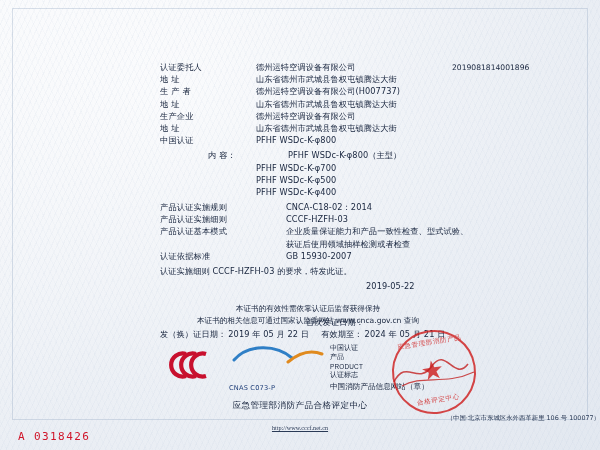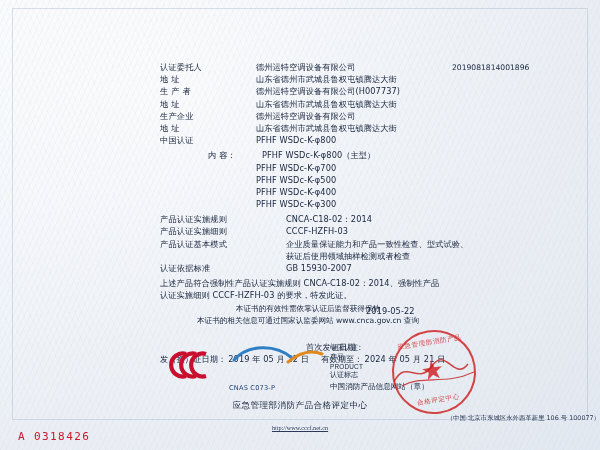--- a/index.html
+++ b/index.html
@@ -299,34 +299,31 @@
 
     <div class="row">
       <span class="lbl">中国认证</span>
       <span class="val">PFHF WSDc-K-φ800</span>
     </div>
 
     <div class="gap-s"></div>
 
     <div class="row">
       <span class="lbl" style="left:208px; width:44px;">内  容：</span>
-      <span class="val" style="margin-left:90px;padding-left:12px;">PFHF WSDc-K-φ800（主型）</span>
+      <span class="val" style="margin-left:116px;padding-left:12px;">PFHF WSDc-K-φ800（主型）</span>
     </div>
     <div class="row indent">
       <span class="val">PFHF WSDc-K-φ700</span>
     </div>
     <div class="row indent">
       <span class="val">PFHF WSDc-K-φ500</span>
     </div>
     <div class="row indent">
       <span class="val">PFHF WSDc-K-φ400</span>
     </div>
-    <div class="row indent">
-      <span class="val">PFHF WSDc-K-φ300</span>
-    </div>
 
     <div class="gap-s"></div>
 
     <div class="row">
       <span class="lbl" style="width:120px;">产品认证实施规则</span>
       <span class="val" style="margin-left:126px;">CNCA-C18-02：2014</span>
     </div>
     <div class="row">
       <span class="lbl" style="width:120px;">产品认证实施细则</span>
       <span class="val" style="margin-left:126px;">CCCF-HZFH-03</span>
@@ -338,23 +335,20 @@
     <div class="row">
       <span class="val" style="margin-left:126px;">获证后使用领域抽样检测或者检查</span>
     </div>
     <div class="row">
       <span class="lbl" style="width:120px;">认证依据标准</span>
       <span class="val" style="margin-left:126px;">GB 15930-2007</span>
     </div>
 
     <div class="gap-s"></div>
 
-    <div class="row">
-      <span class="val" style="margin-left:0;">上述产品符合强制性产品认证实施规则 CNCA-C18-02：2014、强制性产品</span>
-    </div>
     <div class="row">
       <span class="val" style="margin-left:0;">认证实施细则 CCCF-HZFH-03 的要求，特发此证。</span>
     </div>
 
     <div class="gap-s"></div>
 
     <div class="row">
       <span class="val" style="margin-left:146px;margin-top:36px;">首次发证日期：</span>
       <span class="val" style="margin-left:2px;">2019-05-22</span>
     </div>

